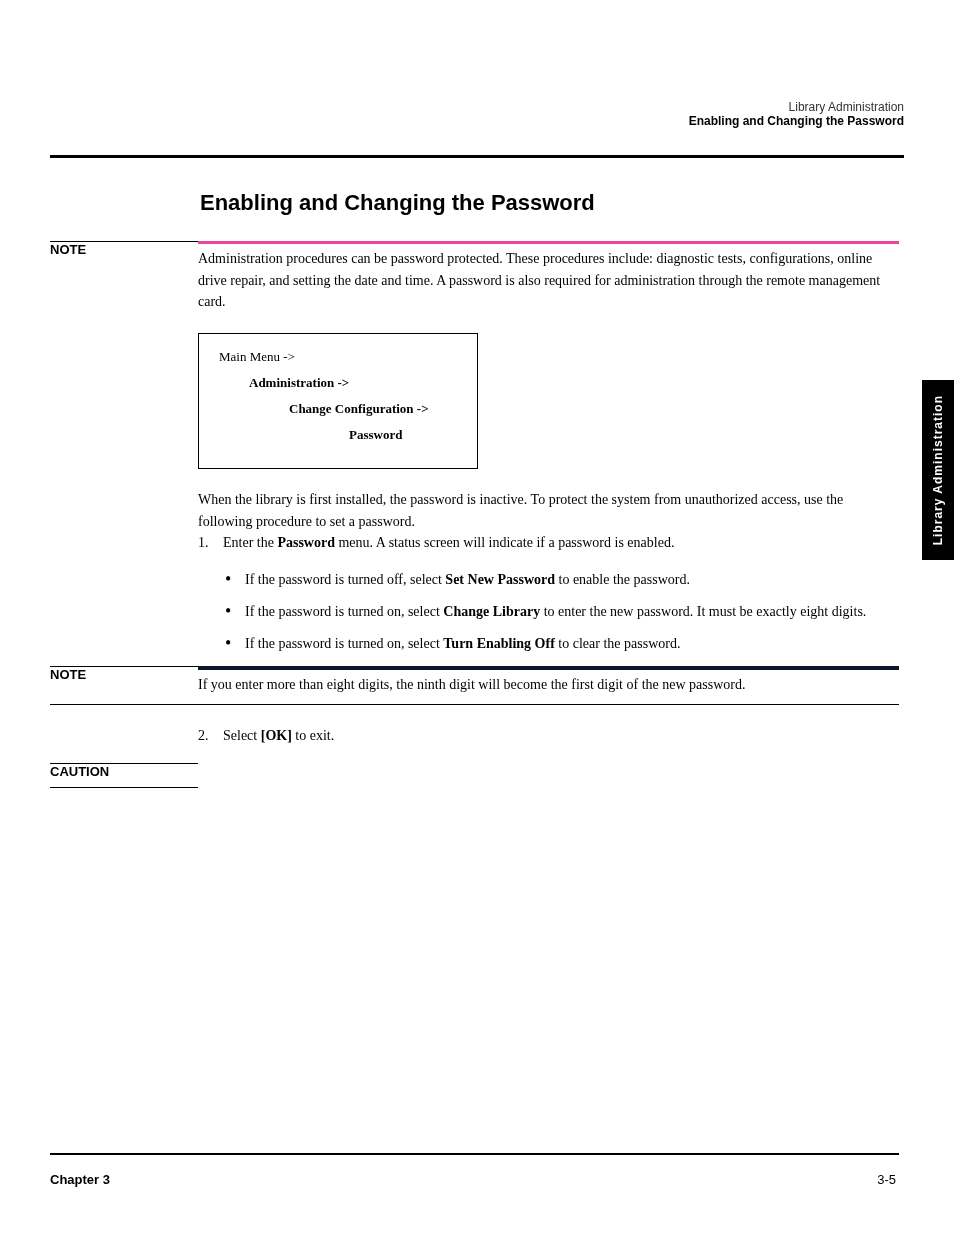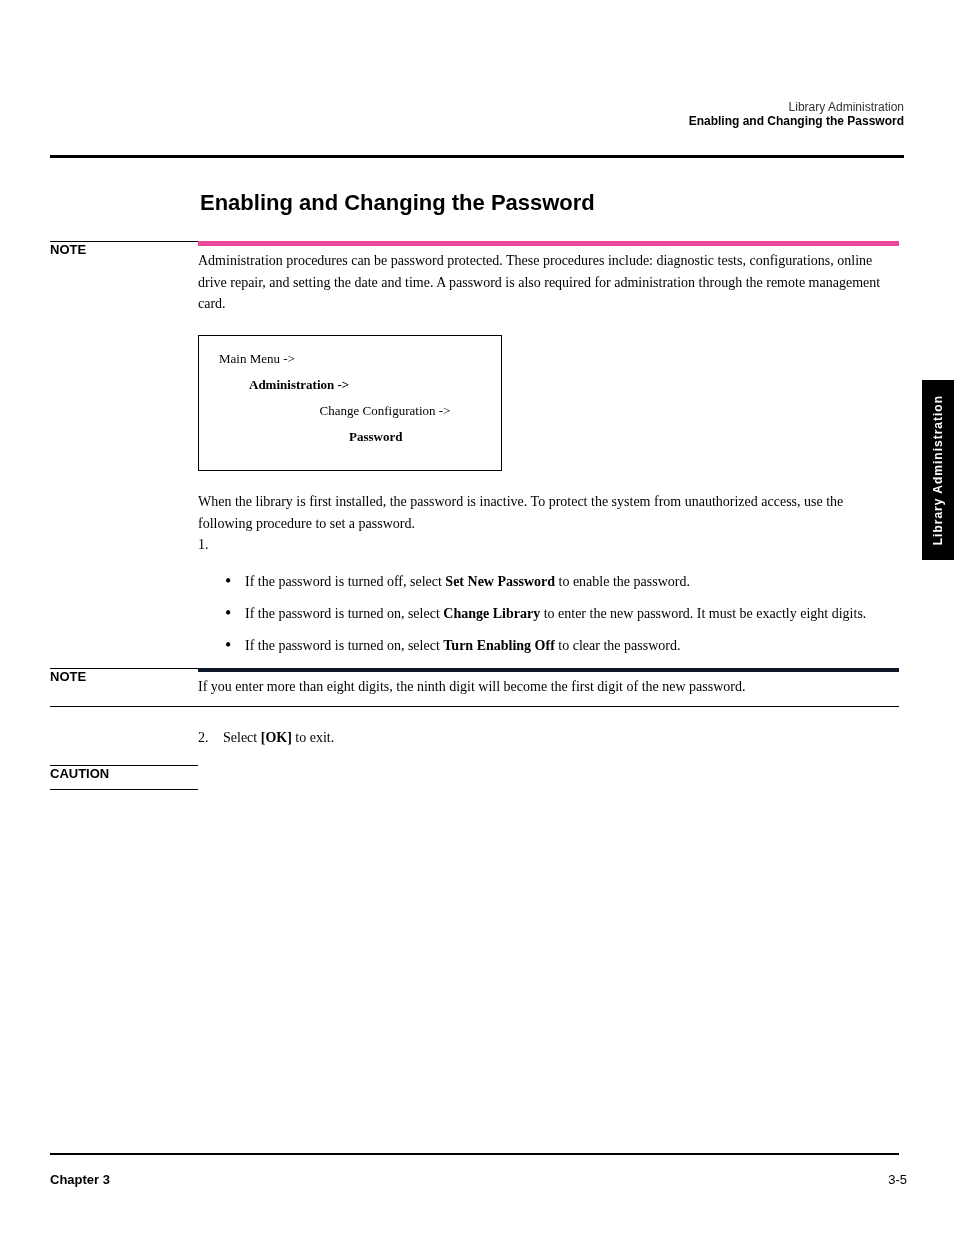--- a/index.html
+++ b/index.html
@@ -114,21 +114,21 @@
       min-width: 148px;
       padding-top: 0px;
       border-top: 1px solid #000;
       padding-right: 15px;
     }
 
     .note-content {
       font-size: 14px;
       line-height: 1.55;
       flex: 1;
-      border-top: 5px solid #ec4899;
+      border-top: 3px solid #ec4899;
       padding-top: 4px;
     }
 
     .note-section-bottom {
       display: flex;
       margin-bottom: 20px;
     }
 
     .note-label-bottom {
       font-family: Arial, Helvetica, sans-serif;
@@ -152,31 +152,31 @@
       padding-top: 4px;
       padding-bottom: 8px;
     }
 
     
     .menu-box {
       border: 1px solid #000;
       padding: 15px 20px;
       margin-left: 148px;
       margin-bottom: 20px;
-      width: 304px;
+      width: 280px;
     }
 
     .menu-line {
       font-size: 13px;
       margin-bottom: 10px;
     }
 
     .menu-line-1 { padding-left: 0px; }
     .menu-line-2 { padding-left: 30px; font-weight: bold; }
-    .menu-line-3 { padding-left: 70px; font-weight: normal; text-align: center; }
+    .menu-line-3 { padding-left: 70px; font-weight: bold; }
     .menu-line-4 { padding-left: 130px; font-weight: bold; }
 
     
     .body-text {
       margin-left: 148px;
       font-size: 14px;
       line-height: 1.55;
     }
 
     
@@ -226,21 +226,21 @@
       left: 50px;
       right: 55px;
       border: none;
       border-top: 2px solid #000;
     }
 
     .footer-content {
       position: absolute;
       bottom: 48px;
       left: 50px;
-      right: 47px;
+      right: 58px;
       display: flex;
       justify-content: space-between;
       font-family: Arial, Helvetica, sans-serif;
       font-size: 13px;
     }
 
     .footer-chapter {
       font-weight: bold;
     }
 
@@ -290,20 +290,21 @@
       <div class="menu-line menu-line-4">
         <span>Password</span>
       </div>
     </div>
 
     <div class="body-text">When the library is first installed, the password is inactive. To protect the system from unauthorized access, use the following procedure to set a password.</div>
 
     <div class="numbered-list">
       <div class="numbered-item">
         <span class="numbered-item-num">1.</span>
+        <span>Enter the <strong>Password</strong> menu. A status screen will indicate if a password is enabled.</span>
       </div>
     </div>
 
     <div class="bullet-list">
       <div class="bullet-item">
         <span class="bullet-dot">•</span>
         <span class="bullet-text">If the password is turned off, select <strong>Set New Password</strong> to enable the password.</span>
       </div>
       <div class="bullet-item">
         <span class="bullet-dot">•</span>

